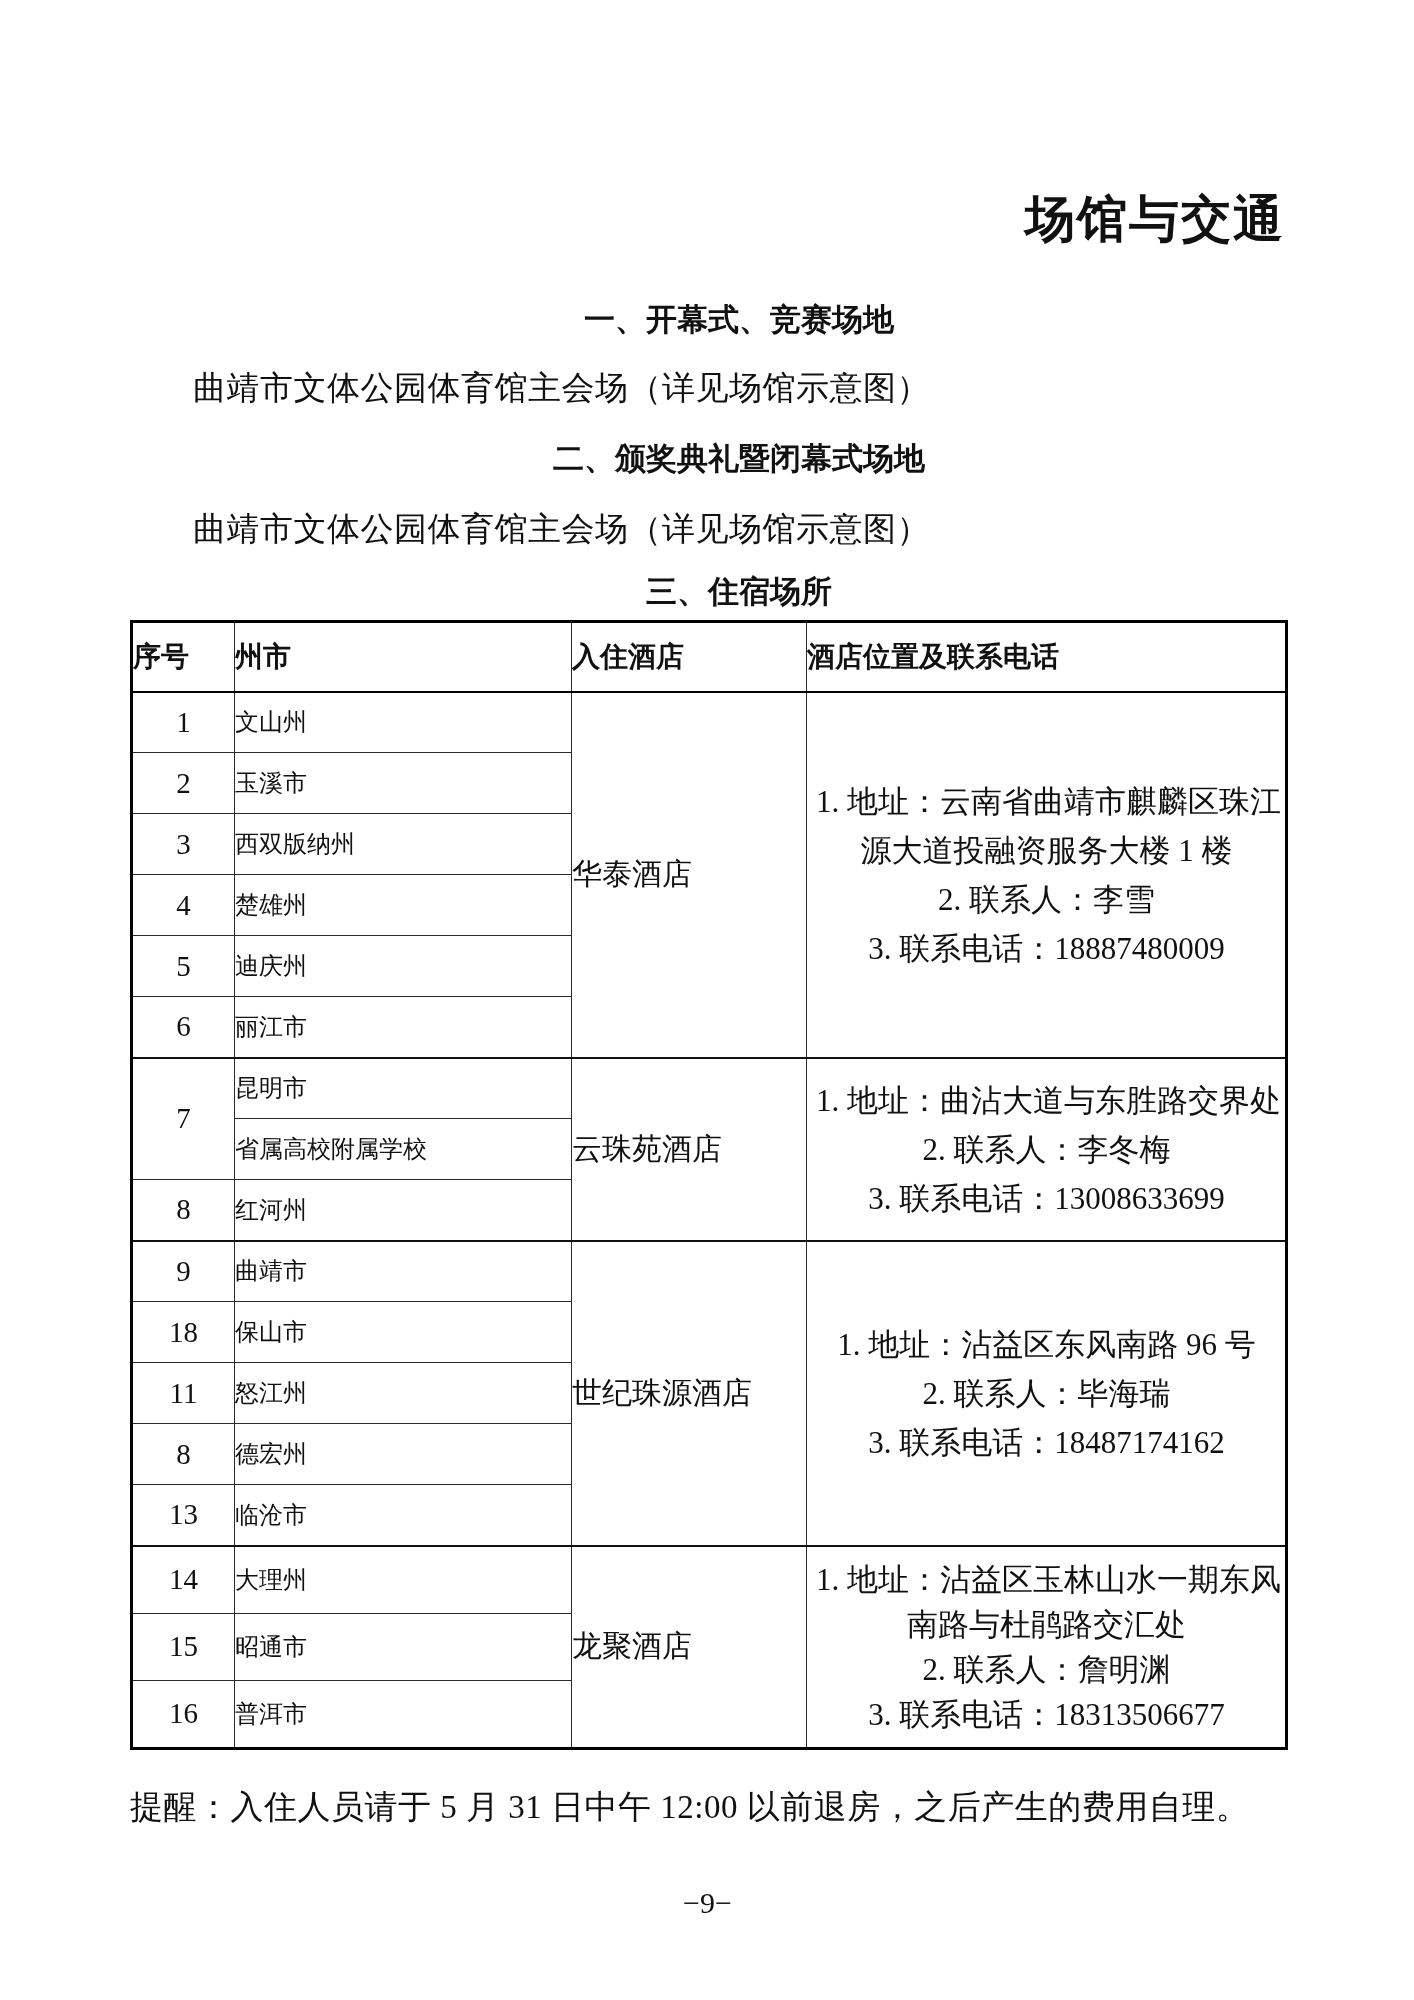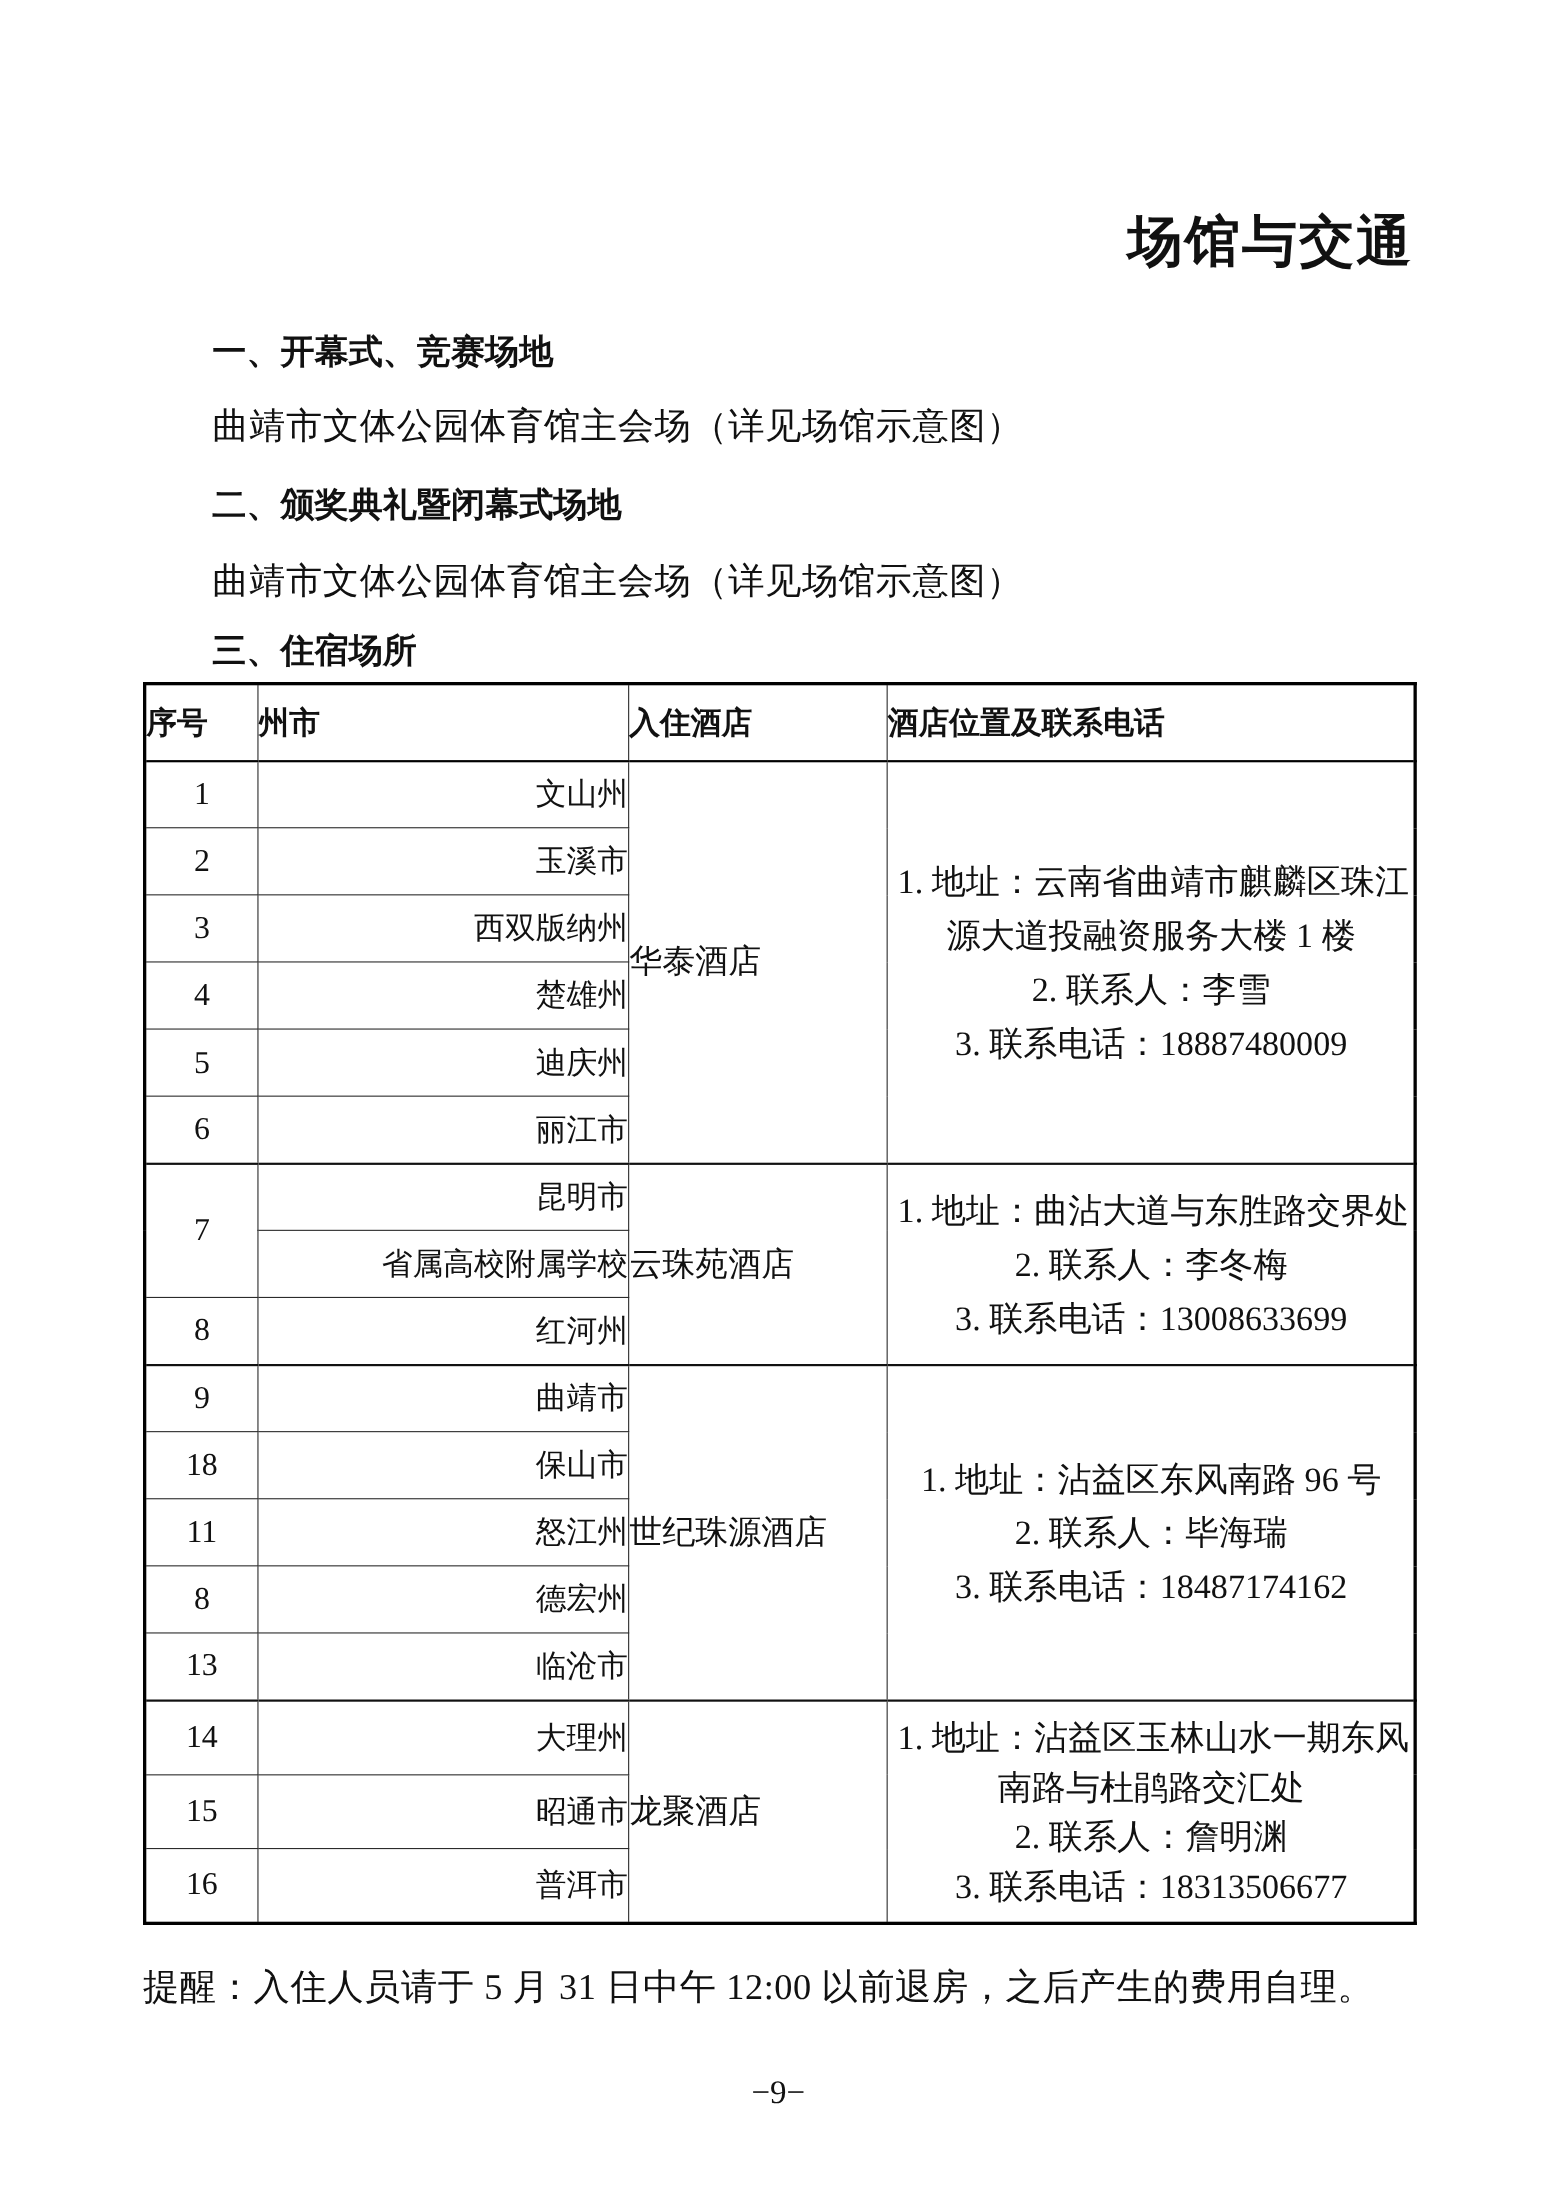--- a/index.html
+++ b/index.html
@@ -21,20 +21,21 @@
     letter-spacing:2px;
     font-family:"Liberation Serif","DejaVu Serif",serif;
   }
 
   .sec-heading {
     padding-left:63px;
     font-family:"Liberation Sans","DejaVu Sans",sans-serif;
     font-weight:700;
     font-size:31px;
     line-height:1.25;
+    text-align:center;
   }
   .sec-body {
     padding-left:63px;
     font-size:33px;
     line-height:1.3;
     letter-spacing:0.5px;
   }
   .h1 { margin-top:48px; }
   .p1 { margin-top:27px; }
   .h2 { margin-top:30px; }
@@ -62,21 +63,21 @@
   .lodging th {
     font-family:"Liberation Sans","DejaVu Sans",sans-serif;
     font-weight:600;
     font-size:28px;
     text-align:left;
     border-bottom:2.5px solid #000000;
   }
   .lodging tr.group-start td { border-top:2px solid #111111; }
 
   .c-no    { text-align:center; font-size:29px; }
-  .c-city  { text-align:right; font-size:28px; }
+  .c-city  { text-align:left; font-size:24px; }
   .c-hotel { text-align:left; font-size:30px;margin-top:12px; }
   .c-info  { text-align:center; padding:10px 8px 10px 9px; }
   .info-line { font-size:31px; line-height:49px; white-space:nowrap; }
   .c-info.tight .info-line { line-height:45px; }
 
   .reminder {
     margin-top:36px;
     font-size:33px;
     line-height:1.3;
     letter-spacing:0.5px;

